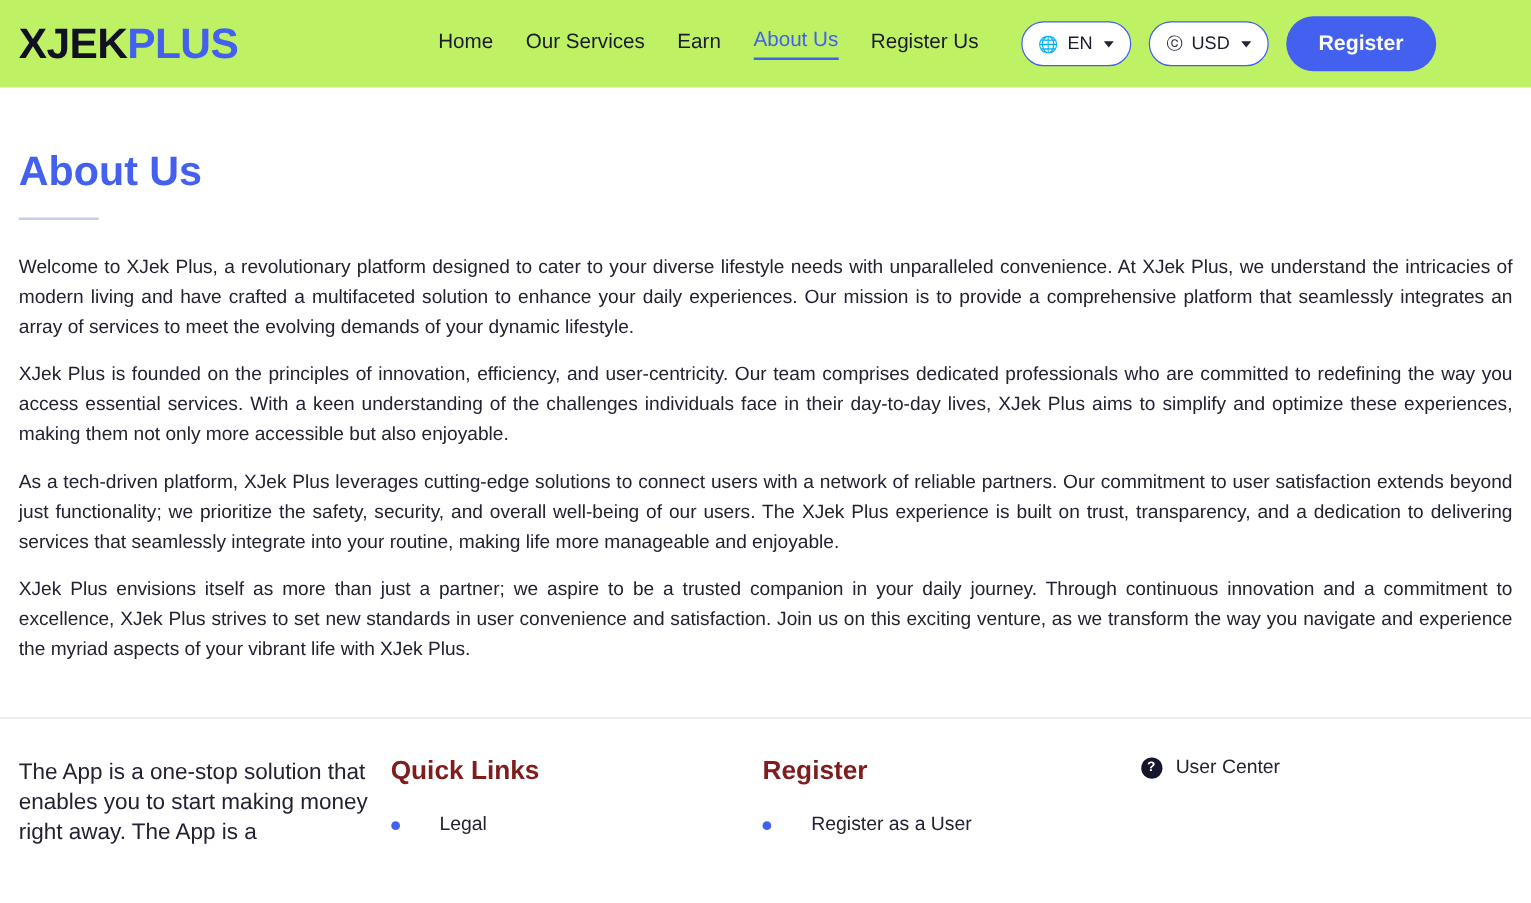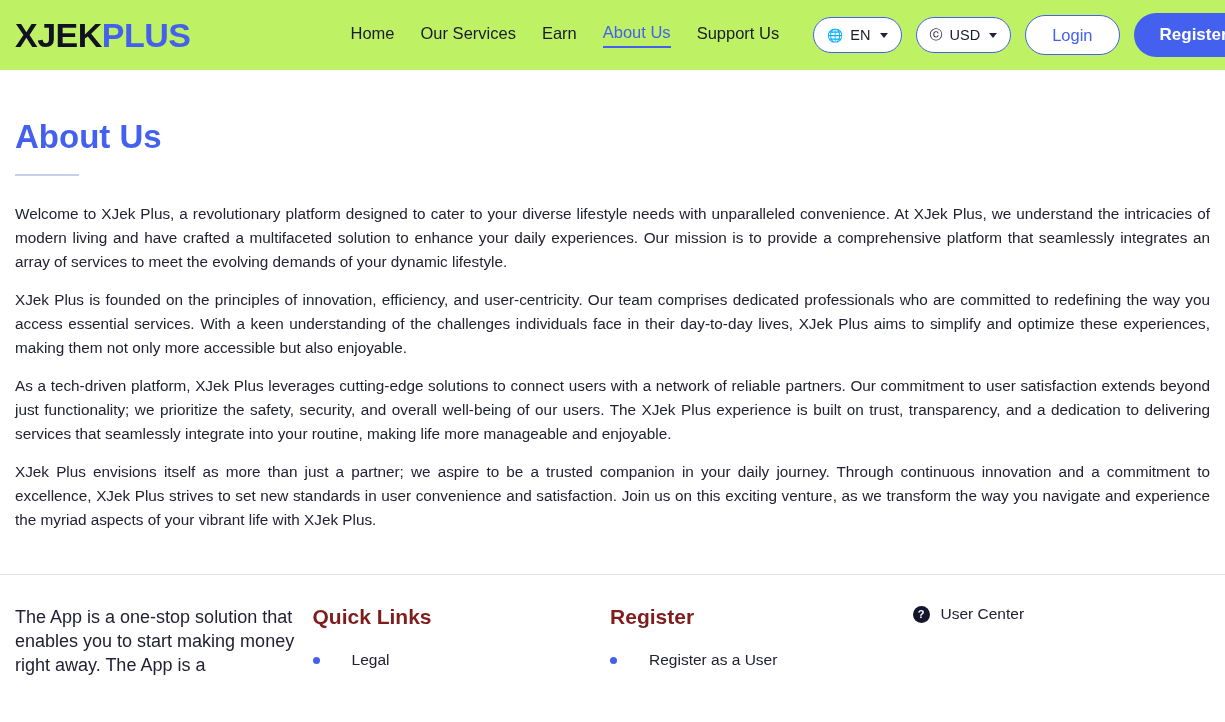--- a/index.html
+++ b/index.html
@@ -196,35 +196,34 @@
 <div class="header">
   <div class="logo">
     <span class="part1">XJEK</span><span class="part2">PLUS</span>
   </div>
 
   <nav class="nav">
     <a class="nav-item">Home</a>
     <a class="nav-item">Our Services</a>
     <a class="nav-item">Earn</a>
     <a class="nav-item active">About Us</a>
-    <a class="nav-item">Support Us</a>
+    <a class="nav-item">Register Us</a>
   </nav>
 
   <div class="header-right">
     <div class="pill">
       <span class="glyph">🌐</span>
       <span>EN</span>
       <span class="chev"></span>
     </div>
     <div class="pill">
       <span class="glyph">ⓒ</span>
       <span>USD</span>
       <span class="chev"></span>
     </div>
-    <button class="btn-login">Login</button>
     <button class="btn-register">Register</button>
   </div>
 </div>
 
 <div class="main">
   <h1 class="page-title">About Us</h1>
   <div class="title-rule"></div>
 
   <div class="paras">
     <p class="para">Welcome to XJek Plus, a revolutionary platform designed to cater to your diverse lifestyle needs with unparalleled convenience. At XJek Plus, we understand the intricacies of modern living and have crafted a multifaceted solution to enhance your daily experiences. Our mission is to provide a comprehensive platform that seamlessly integrates an array of services to meet the evolving demands of your dynamic lifestyle.</p>

